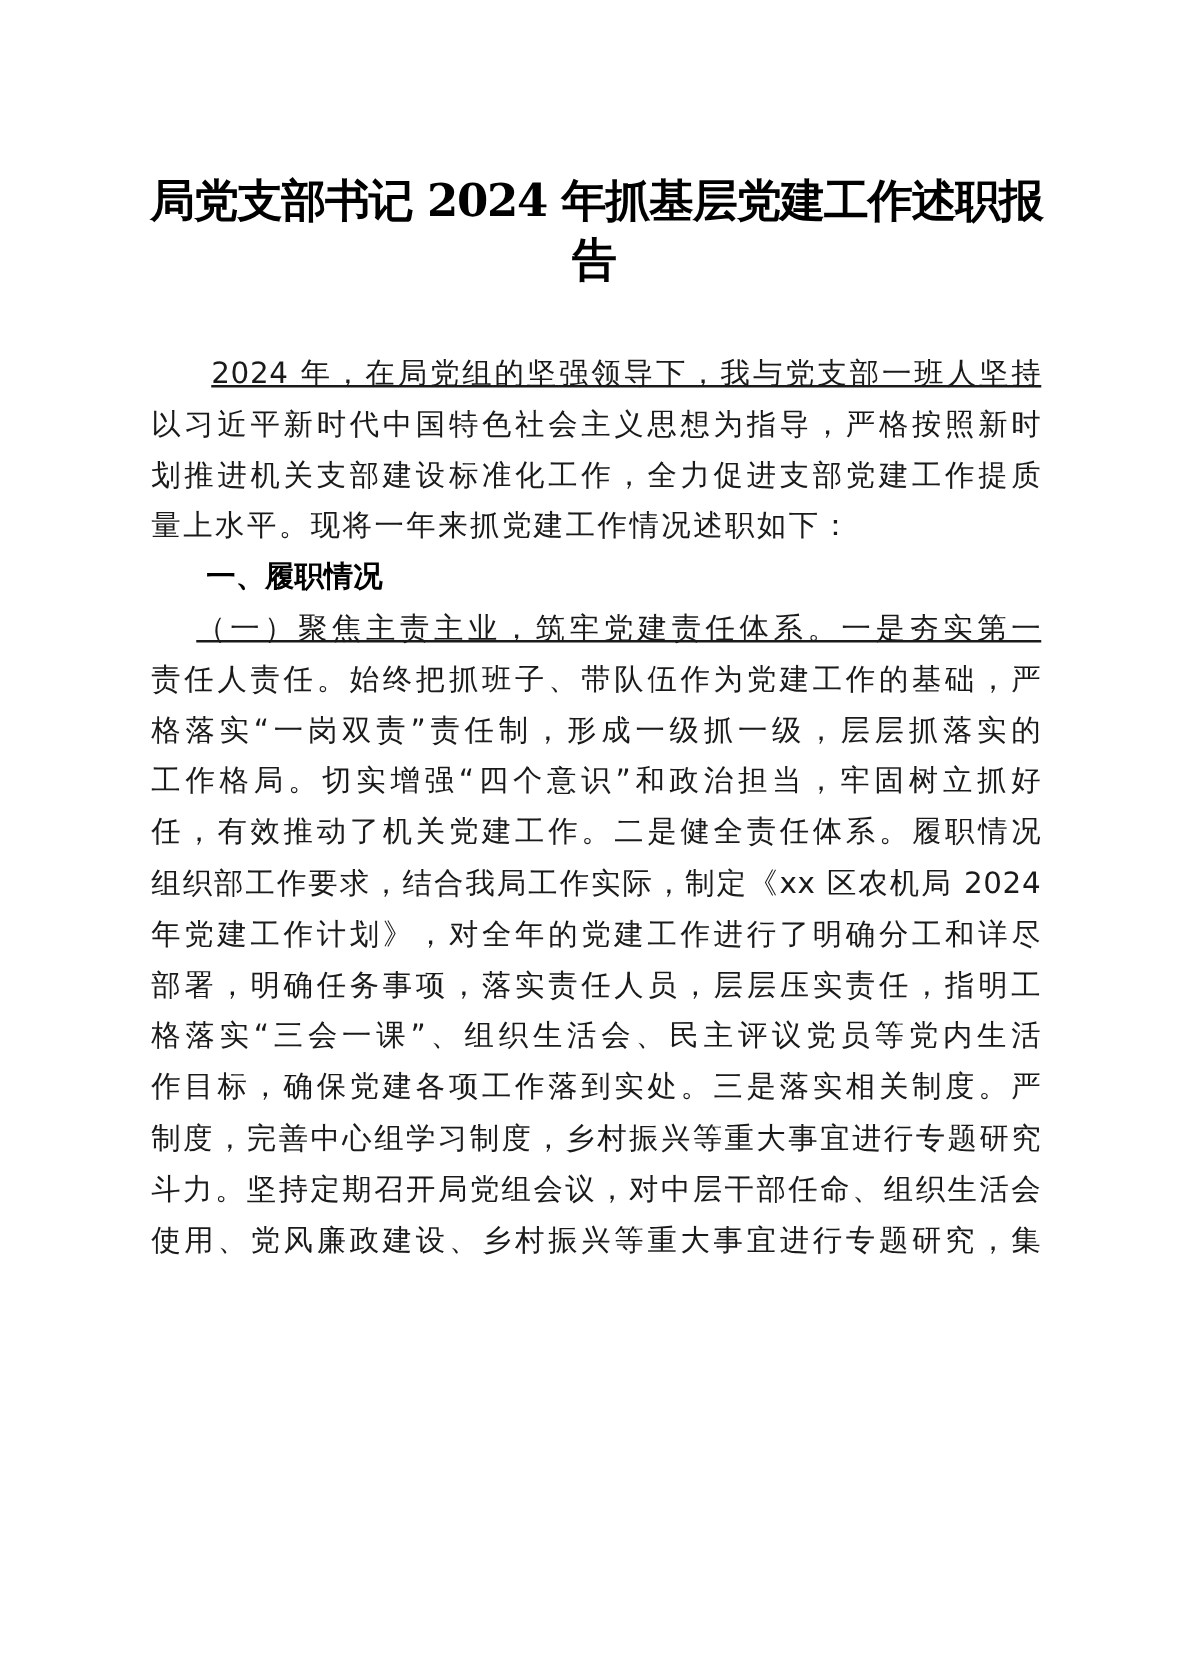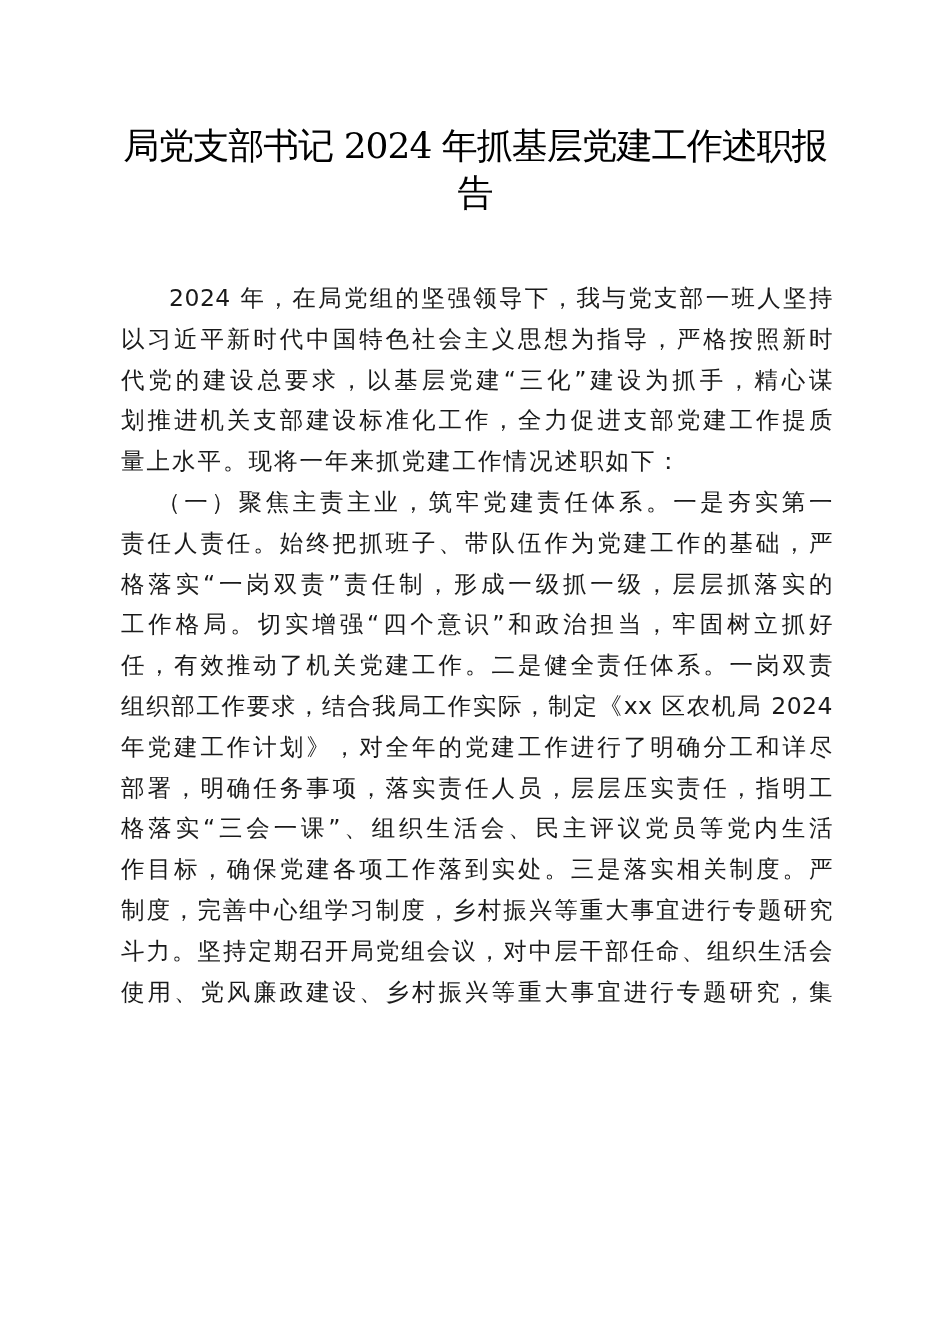--- a/index.html
+++ b/index.html
@@ -18,24 +18,24 @@
     position: absolute;
     left: 0; top: 0;
     width: 950px;
     height: 1344px;
     background: #ffffff;
   }
   .title {
     position: absolute;
     left: 120px;
     width: 710px;
-    top: 122px;
+    top: 138px;
     text-align: center;
     font-family: "DejaVu Serif", "Liberation Serif", serif;
-    font-weight: normal;
+    font-weight: bold;
     font-size: 36px;
     line-height: 47px;
     letter-spacing: -1px;
     color: #000;
   }
   .title .tline { display: block; white-space: nowrap; }
   .body {
     position: absolute;
     left: 121px;
     top: 278px;
@@ -47,21 +47,21 @@
   .line {
     display: block;
     height: 40.8px;
     line-height: 40.8px;
     white-space: nowrap;
     text-align: justify;
     text-align-last: justify;
     letter-spacing: 0.5px;
   }
   .line.last { text-align-last: left; letter-spacing: 2px; }
-  .line.indent { padding-left: 48px; }
+  .line.indent { padding-left: 48px; text-decoration: underline; }
   .heading {
     display: block;
     height: 40.8px;
     line-height: 40.8px;
     padding-left: 44px;
     font-family: "DejaVu Sans", "Liberation Sans", sans-serif;
     font-weight: bold;
     font-size: 23.5px;
     color: #000;
     white-space: nowrap;
@@ -75,32 +75,32 @@
   <h1 class="title" style="margin:0;">
     <span class="tline">局党支部书记 2024 年抓基层党建工作述职报</span>
     <span class="tline">告</span>
   </h1>
 
   <div class="body">
 
     <div>
       <span class="line indent">2024 年，在局党组的坚强领导下，我与党支部一班人坚持</span>
       <span class="line">以习近平新时代中国特色社会主义思想为指导，严格按照新时</span>
-      <span class="line">代党的建设总要求，以基层党建“三化”建设为抓手，精心谋</span>
       <span class="line">划推进机关支部建设标准化工作，全力促进支部党建工作提质</span>
       <span class="line last">量上水平。现将一年来抓党建工作情况述职如下：</span>
     </div>
 
+    <span class="heading">一、履职情况</span>
 
     <div>
       <span class="line indent" style="padding-left:36px;">（一）聚焦主责主业，筑牢党建责任体系。一是夯实第一</span>
       <span class="line">责任人责任。始终把抓班子、带队伍作为党建工作的基础，严</span>
       <span class="line">格落实“一岗双责”责任制，形成一级抓一级，层层抓落实的</span>
       <span class="line">工作格局。切实增强“四个意识”和政治担当，牢固树立抓好</span>
-      <span class="line">任，有效推动了机关党建工作。二是健全责任体系。一岗双责</span>
+      <span class="line">任，有效推动了机关党建工作。二是健全责任体系。履职情况</span>
       <span class="line">组织部工作要求，结合我局工作实际，制定《xx 区农机局 2024</span>
       <span class="line">年党建工作计划》，对全年的党建工作进行了明确分工和详尽</span>
       <span class="line">部署，明确任务事项，落实责任人员，层层压实责任，指明工</span>
       <span class="line">格落实“三会一课”、组织生活会、民主评议党员等党内生活</span>
       <span class="line">作目标，确保党建各项工作落到实处。三是落实相关制度。严</span>
       <span class="line">制度，完善中心组学习制度，乡村振兴等重大事宜进行专题研究</span>
       <span class="line">斗力。坚持定期召开局党组会议，对中层干部任命、组织生活会</span>
       <span class="line">使用、党风廉政建设、乡村振兴等重大事宜进行专题研究，集</span>
     </div>
 

